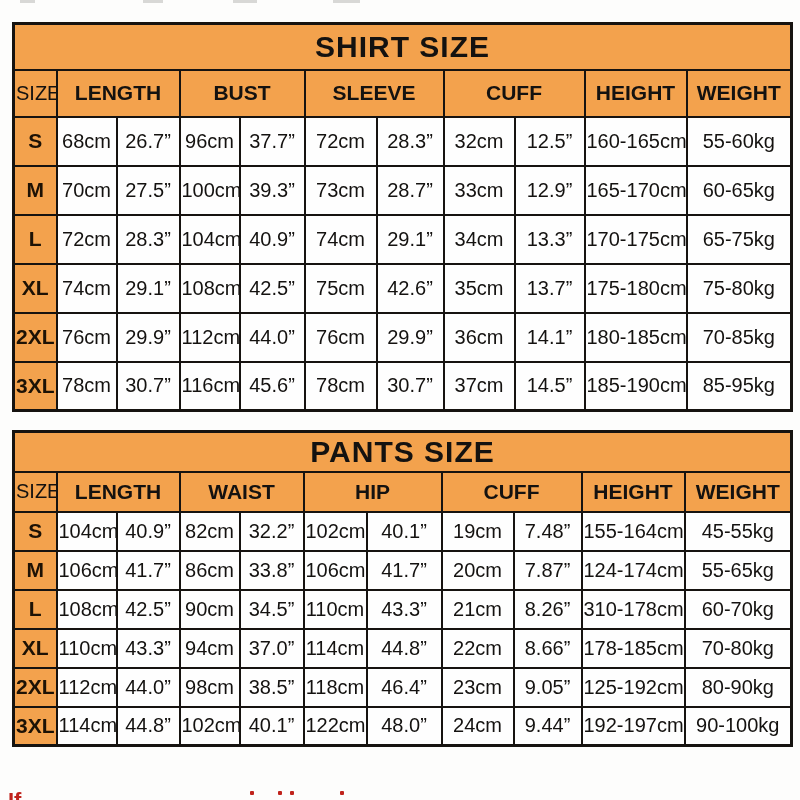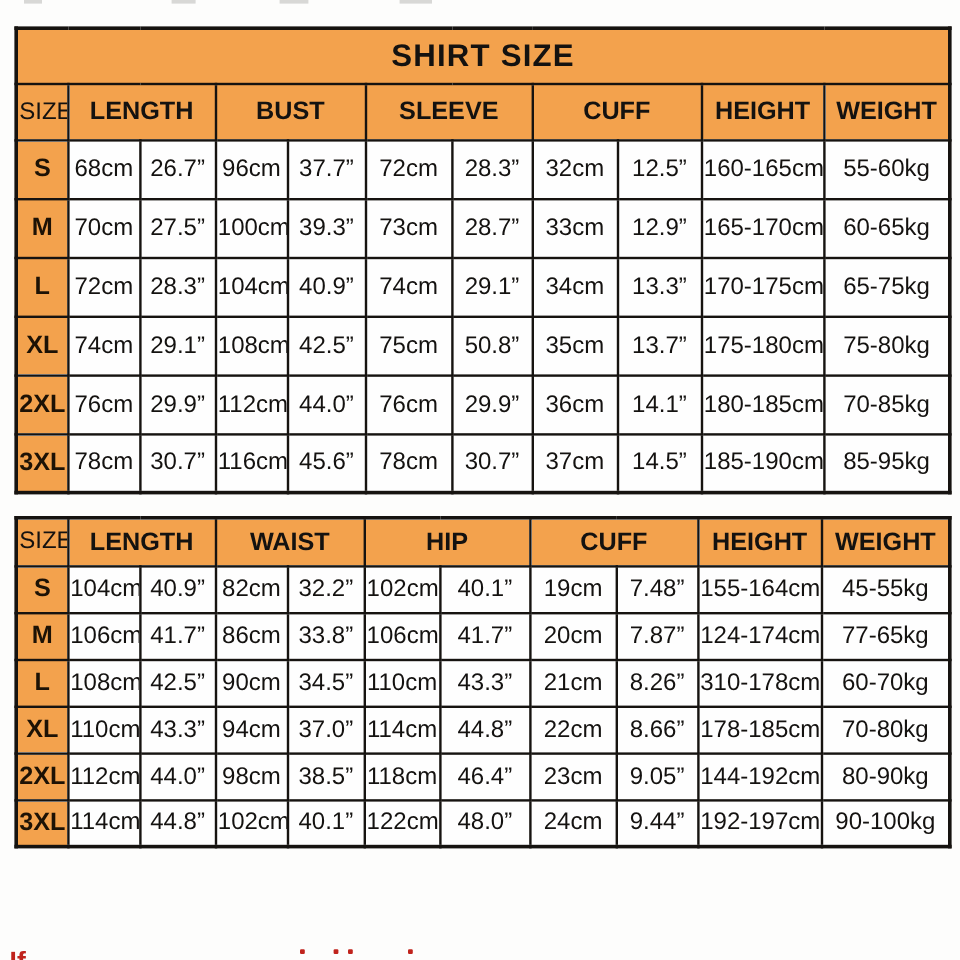--- a/index.html
+++ b/index.html
@@ -17,21 +17,21 @@
     border:2px solid #161310;
   }
   .size-table{border-width:3px;}
   .size-table td, .size-table th{
     text-align:center;vertical-align:middle;
     color:#141210;
     overflow:hidden;white-space:nowrap;
   }
   .title-cell{
     background:#F3A24D;
-    font-weight:bold;font-size:26px;letter-spacing:1px;color:#231505;
+    font-weight:bold;font-size:30px;letter-spacing:1px;color:#231505;
   }
   .col-header{
     background:#F3A24D;
     font-weight:bold;font-size:21px;color:#231505;
   }
   .size-col-header{font-size:20px;font-weight:normal;}
   #shirt-table .title-row{height:46px;}
   #shirt-table .header-row{height:47px;}
   #shirt-table tbody tr{height:49px;}
   #pants-table .title-row{height:40px;}
@@ -140,21 +140,21 @@
         <td>170-175cm</td>
         <td>65-75kg</td>
       </tr>
       <tr>
         <td class="size-cell">XL</td>
         <td>74cm</td>
         <td>29.1”</td>
         <td>108cm</td>
         <td>42.5”</td>
         <td>75cm</td>
-        <td>50.8”</td>
+        <td>42.6”</td>
         <td>35cm</td>
         <td>13.7”</td>
         <td>175-180cm</td>
         <td>75-80kg</td>
       </tr>
       <tr>
         <td class="size-cell">2XL</td>
         <td>76cm</td>
         <td>29.9”</td>
         <td>112cm</td>
@@ -190,20 +190,23 @@
     <col style="width:60px">
       <col style="width:64px">
       <col style="width:63px">
     <col style="width:75px">
       <col style="width:72px">
       <col style="width:68px">
     <col style="width:103px">
       <col style="width:107px">
   </colgroup>
   <thead>
+    <tr class="title-row">
+      <td class="title-cell" colspan="11">PANTS SIZE</td>
+    </tr>
     <tr class="header-row">
       <th class="col-header size-col-header">SIZE</th>
       <th class="col-header" colspan="2">LENGTH</th>
       <th class="col-header" colspan="2">WAIST</th>
       <th class="col-header" colspan="2">HIP</th>
       <th class="col-header" colspan="2">CUFF</th>
       <th class="col-header">HEIGHT</th>
       <th class="col-header">WEIGHT</th>
     </tr>
   </thead>
@@ -225,21 +228,21 @@
         <td class="size-cell">M</td>
         <td>106cm</td>
         <td>41.7”</td>
         <td>86cm</td>
         <td>33.8”</td>
         <td>106cm</td>
         <td>41.7”</td>
         <td>20cm</td>
         <td>7.87”</td>
         <td>124-174cm</td>
-        <td>77-65kg</td>
+        <td>55-65kg</td>
       </tr>
       <tr>
         <td class="size-cell">L</td>
         <td>108cm</td>
         <td>42.5”</td>
         <td>90cm</td>
         <td>34.5”</td>
         <td>110cm</td>
         <td>43.3”</td>
         <td>21cm</td>
@@ -263,21 +266,21 @@
       <tr>
         <td class="size-cell">2XL</td>
         <td>112cm</td>
         <td>44.0”</td>
         <td>98cm</td>
         <td>38.5”</td>
         <td>118cm</td>
         <td>46.4”</td>
         <td>23cm</td>
         <td>9.05”</td>
-        <td>144-192cm</td>
+        <td>125-192cm</td>
         <td>80-90kg</td>
       </tr>
       <tr>
         <td class="size-cell">3XL</td>
         <td>114cm</td>
         <td>44.8”</td>
         <td>102cm</td>
         <td>40.1”</td>
         <td>122cm</td>
         <td>48.0”</td>

